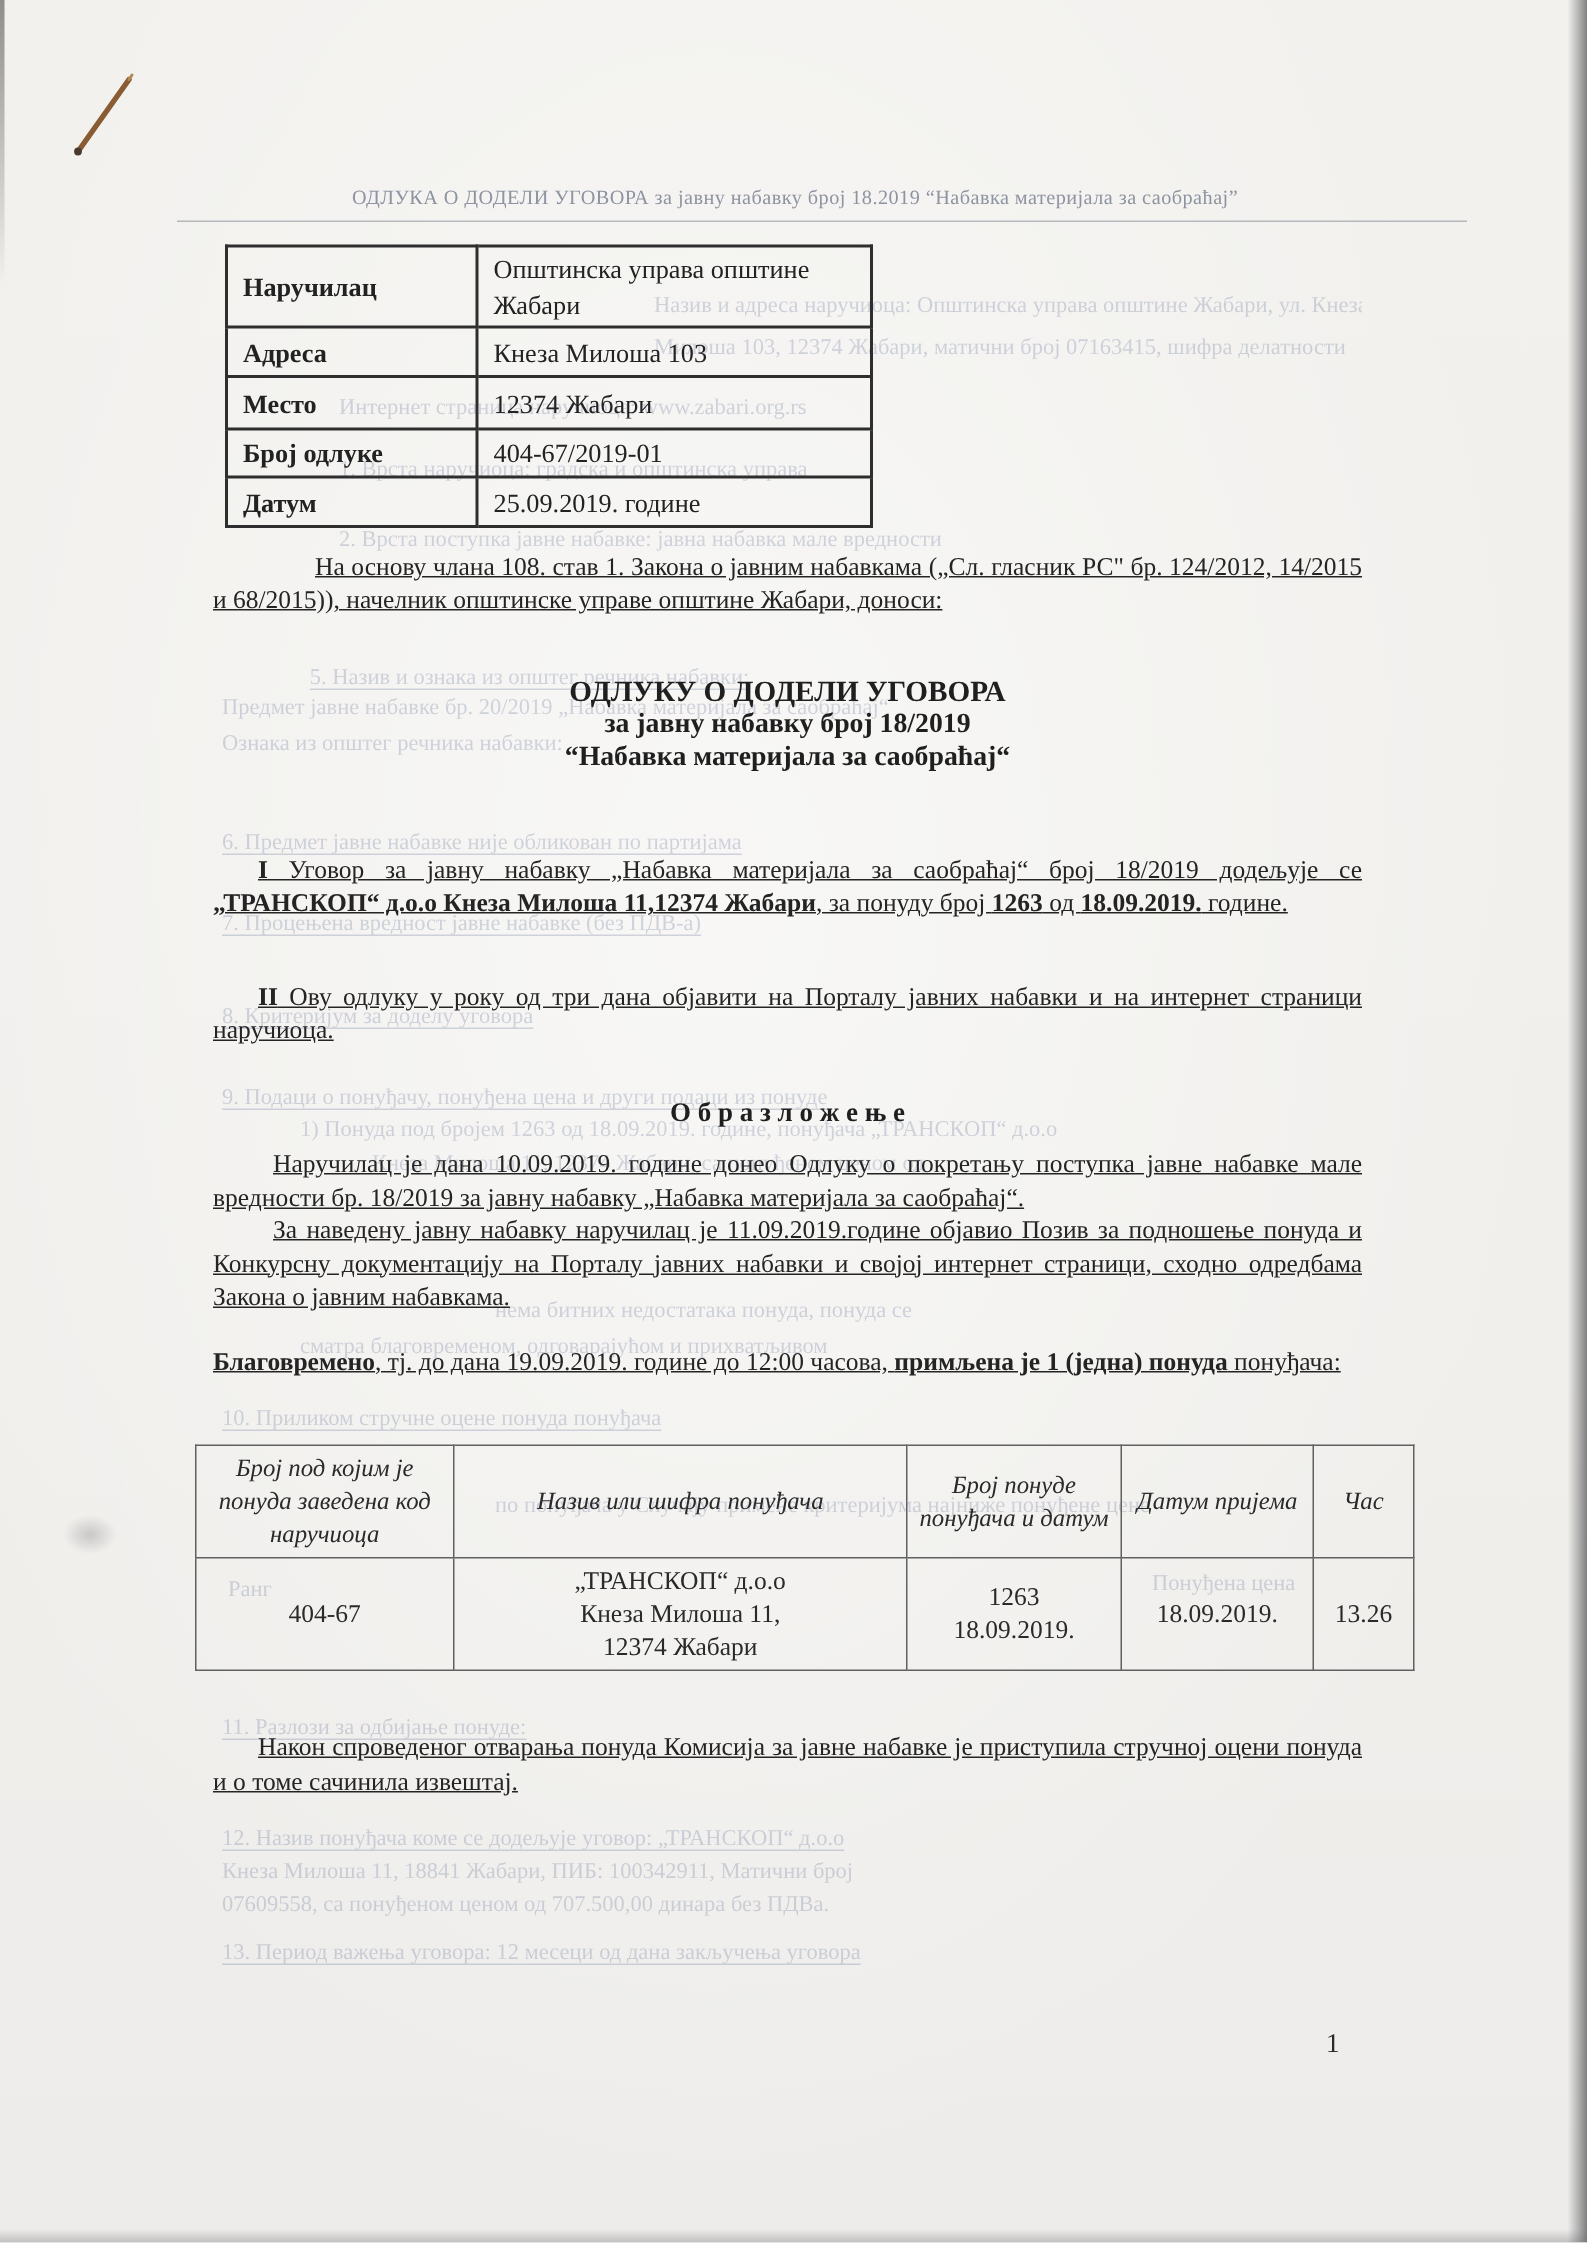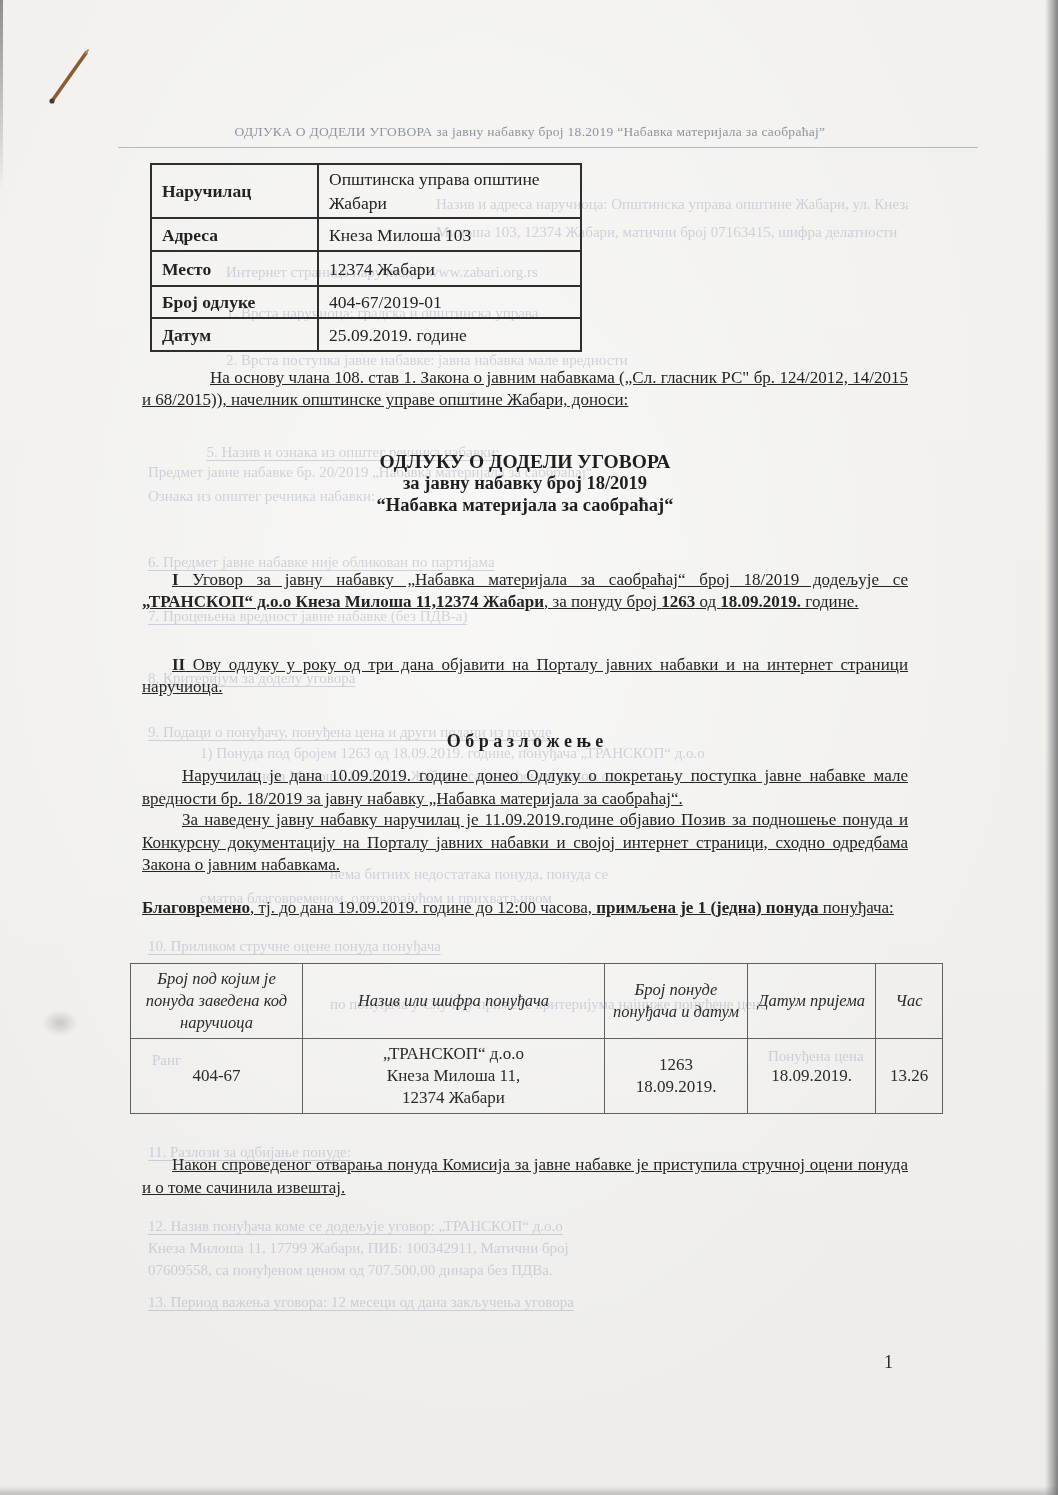--- a/index.html
+++ b/index.html
@@ -137,21 +137,21 @@
   <div class="ghost gl13">1) Понуда под бројем 1263 од 18.09.2019. године, понуђача „ТРАНСКОП“ д.о.о</div>
   <div class="ghost gl14">Кнеза Милоша 11, 12374 Жабари, са понуђеном ценом од</div>
   <div class="ghost gl15">нема битних недостатака понуда, понуда се</div>
   <div class="ghost gl16">сматра благовременом, одговарајућом и прихватљивом</div>
   <div class="ghost gl17 gu">10. Приликом стручне оцене понуда понуђача</div>
   <div class="ghost gl18">по понуђача у Случају примене критеријума најниже понуђене цене</div>
   <div class="ghost gl19">Ранг</div>
   <div class="ghost gl20">Понуђена цена</div>
   <div class="ghost gl21 gu">11. Разлози за одбијање понуде:</div>
   <div class="ghost gl22 gu">12. Назив понуђача коме се додељује уговор: „ТРАНСКОП“ д.о.о</div>
-  <div class="ghost gl23">Кнеза Милоша 11, 17799 Жабари, ПИБ: 100342911, Матични број</div>
+  <div class="ghost gl23">Кнеза Милоша 11, 18841 Жабари, ПИБ: 100342911, Матични број</div>
   <div class="ghost gl24">07609558, са понуђеном ценом од 707.500,00 динара без ПДВа.</div>
   <div class="ghost gl25 gu">13. Период важења уговора: 12 месеци од дана закључења уговора</div>
 
   <table class="info-table">
     <colgroup>
         <col class="c1">
         <col class="c2">
       </colgroup>
     <tbody>
         <tr class="ir1">

